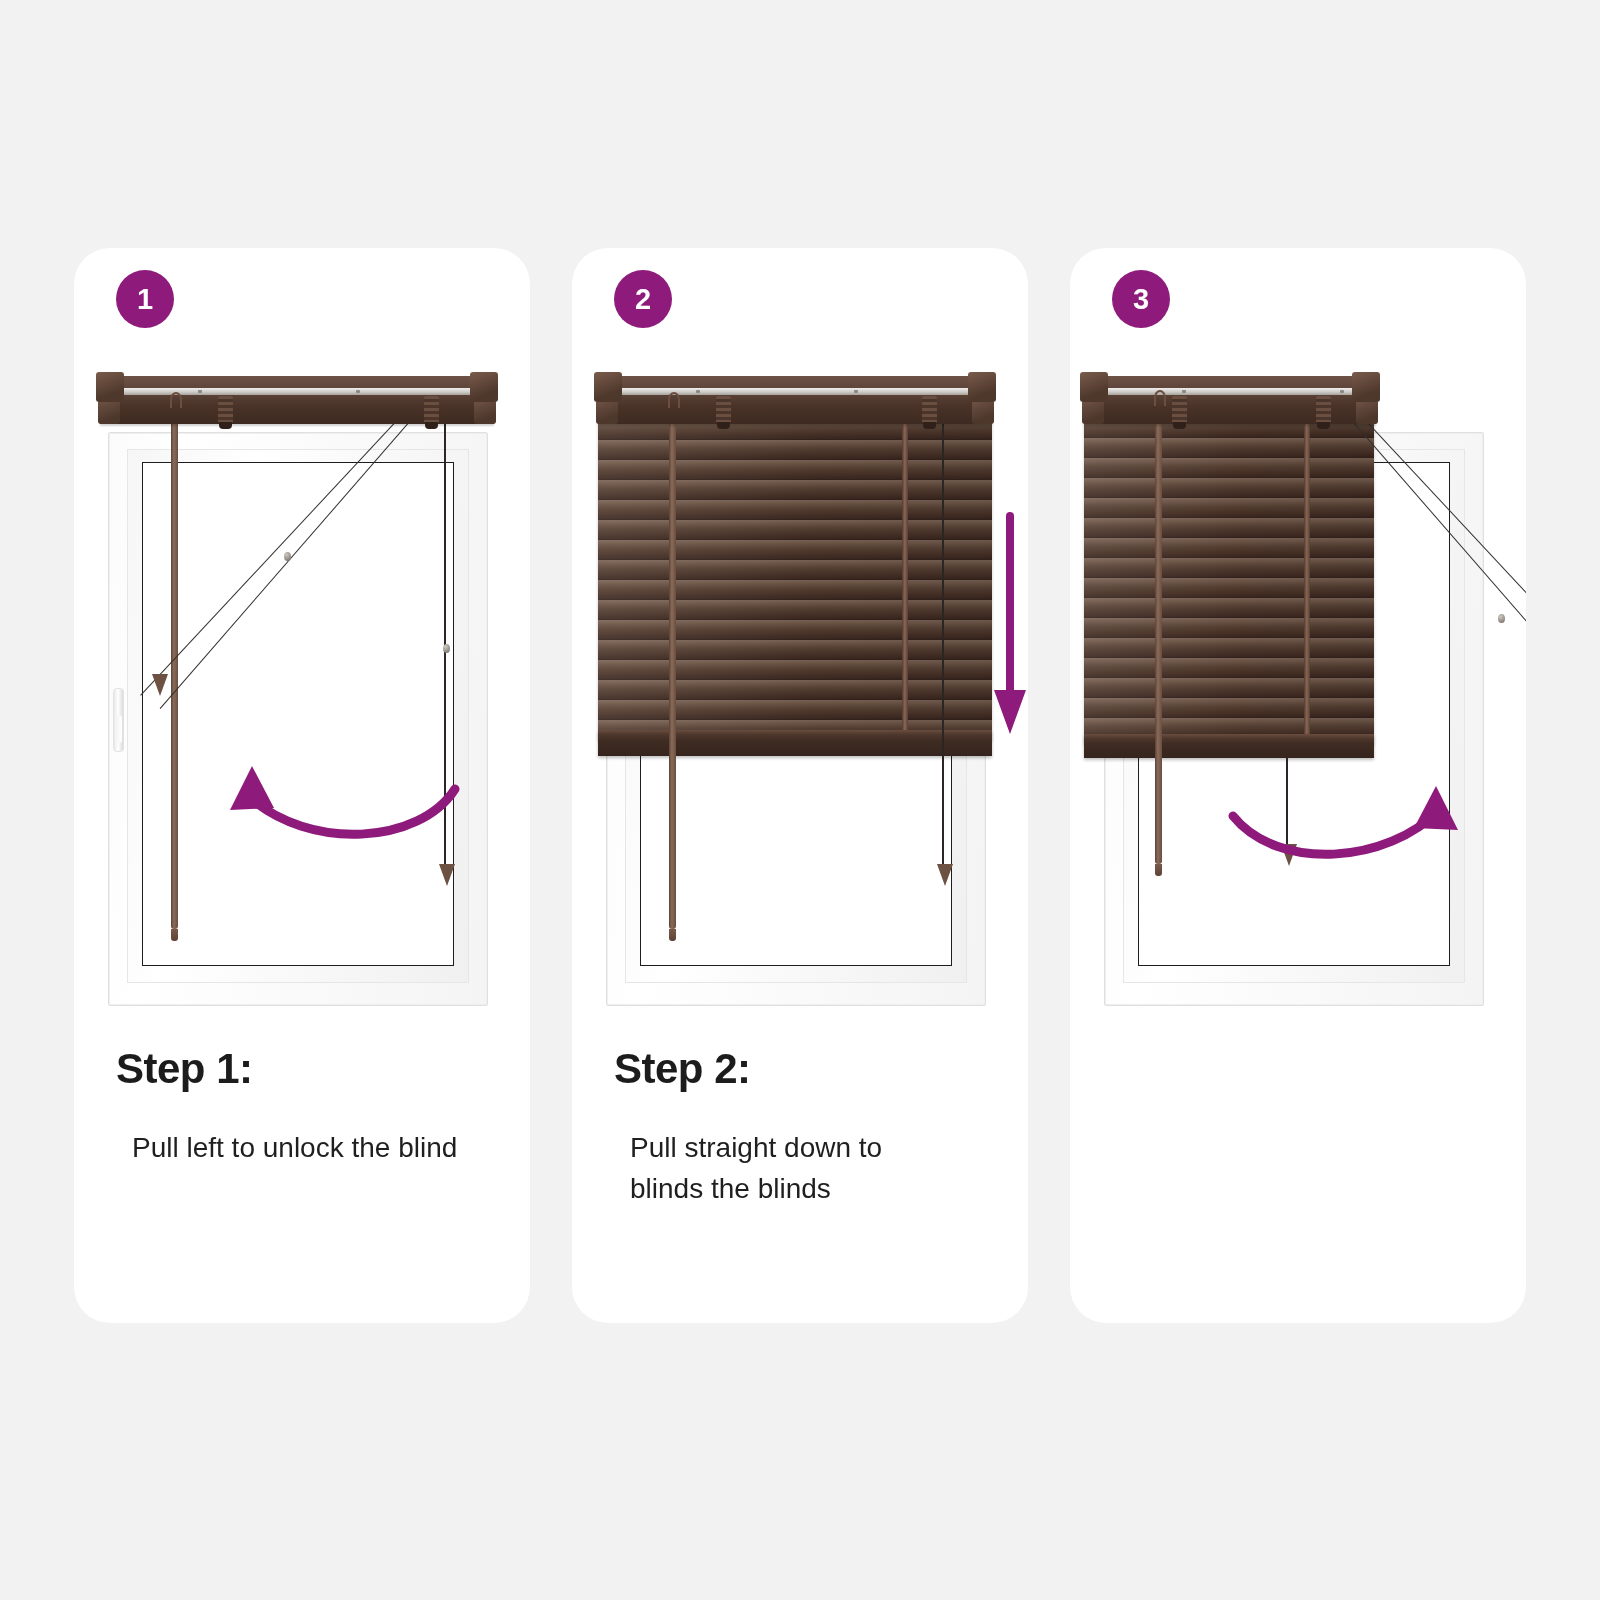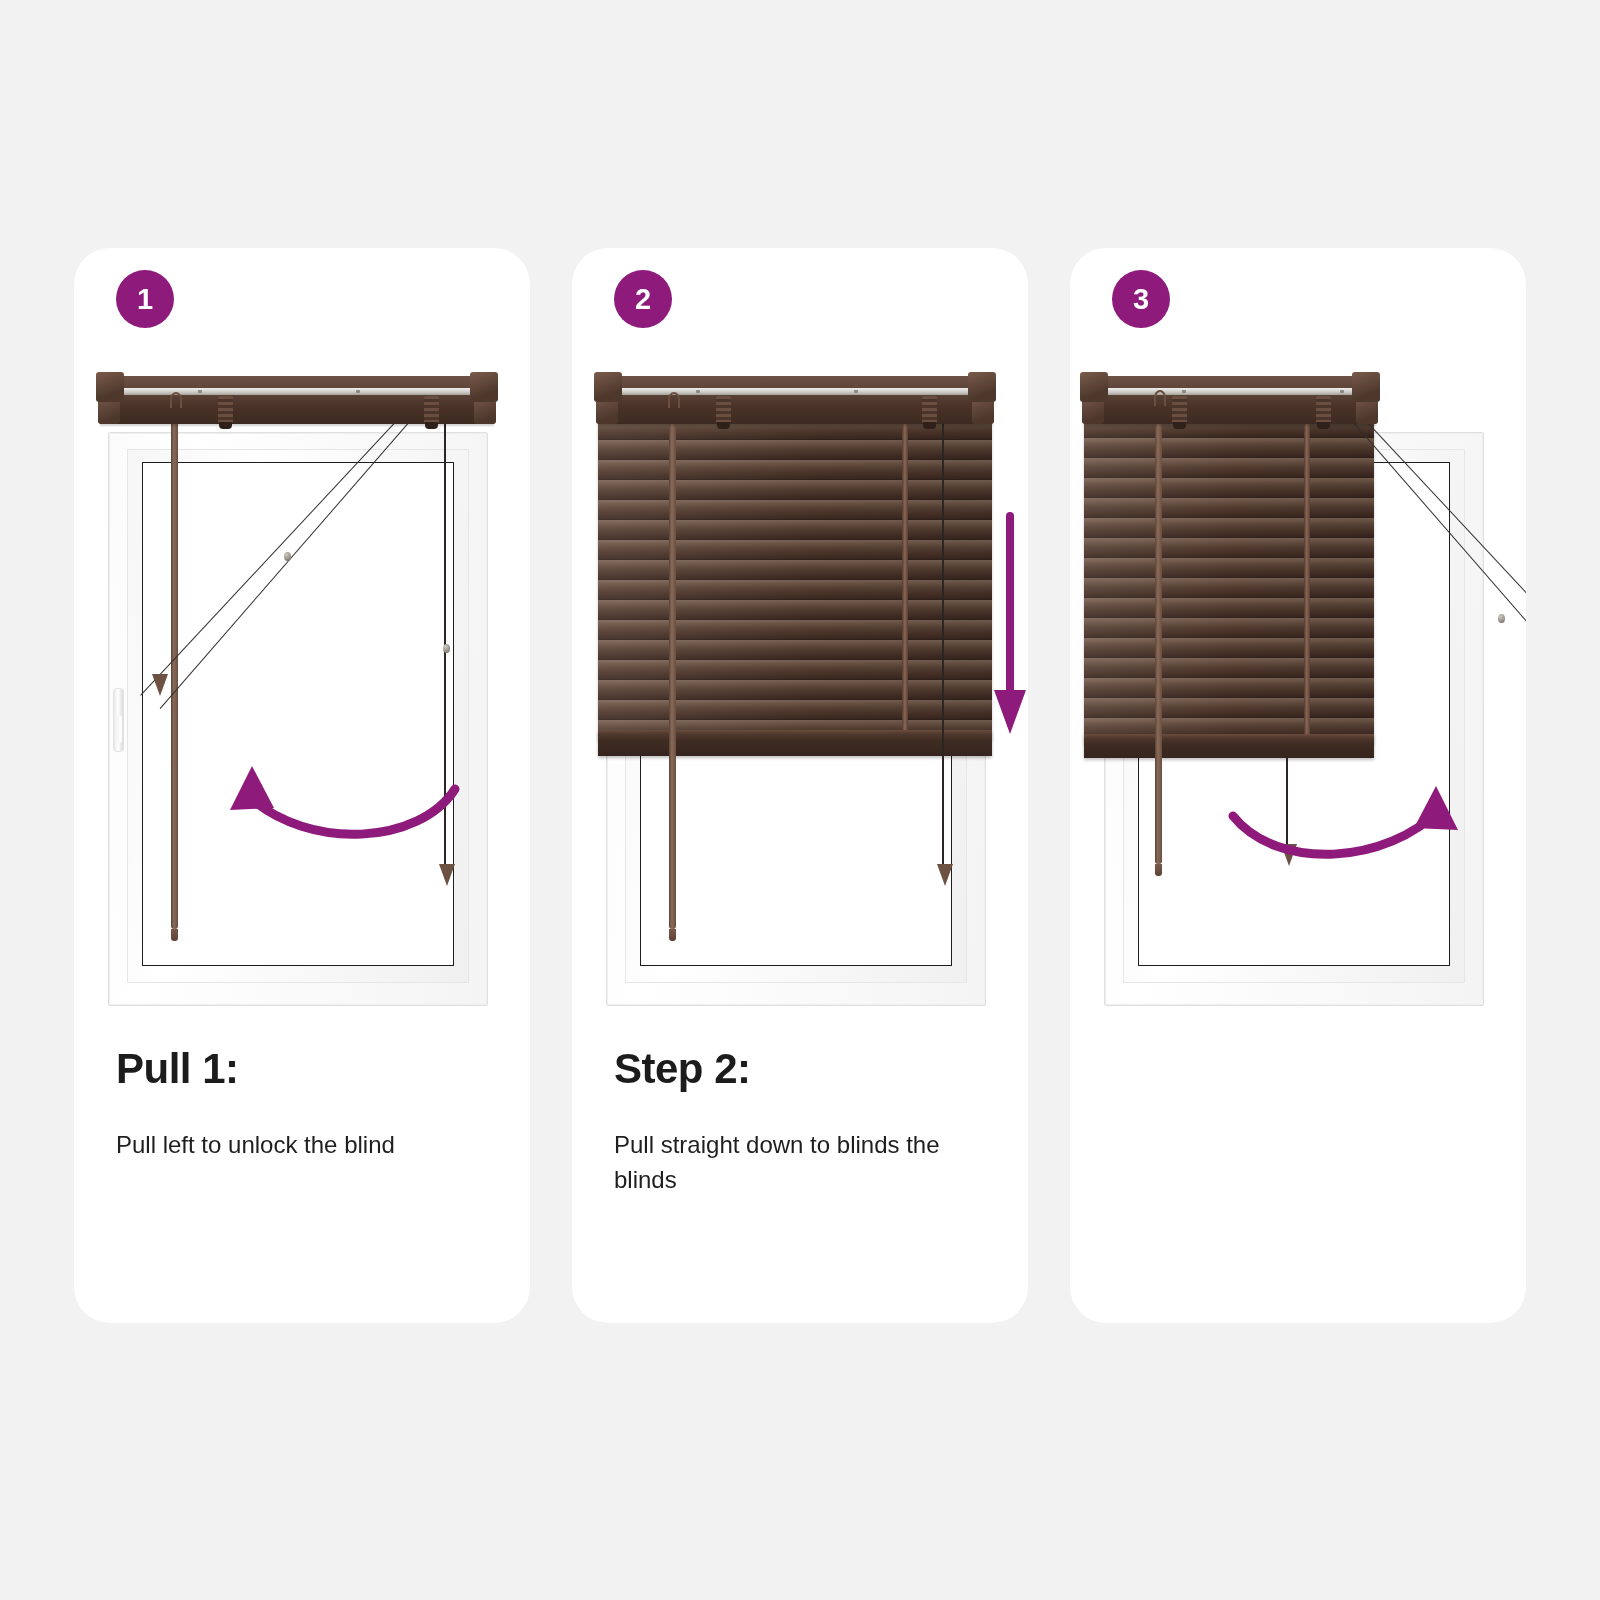--- a/index.html
+++ b/index.html
@@ -207,21 +207,21 @@
 
   
   .caption{
     position:absolute;left:42px;right:36px;top:800px;
   }
   .step-title{
     font-size:42px;font-weight:bold;color:#1c1c1c;
     letter-spacing:-0.5px;margin:0 0 38px 0;line-height:1;
   }
   .step-body{
-    font-size:24px;color:#1f1f1f;line-height:1.45;margin:0;
+    font-size:28px;color:#1f1f1f;line-height:1.45;margin:16px;
     max-width:330px;
   }
 </style>
 </head>
 <body>
 
 <div class="board">
 
   <div class="card">
     <div class="badge" style="background:#8E1A7C;">1</div>
@@ -260,21 +260,21 @@
       <div class="cord-bead" style="left:210px;top:208px;"></div>
       <div class="tassel dn" style="left:78px;top:330px;"></div>
 
       <svg class="arrow-svg" style="left:96px;top:380px;" width="300" height="130" viewBox="0 0 300 130">
         <path d="M285 65 C 250 120, 140 128, 78 72" fill="none" stroke="#8E1A7C" stroke-width="9" stroke-linecap="round"></path>
         <path d="M82 42 L 60 86 L 104 84 Z" fill="#8E1A7C"></path>
       </svg>
     </div>
 
     <div class="caption">
-      <p class="step-title">Pull 1:</p>
+      <p class="step-title">Step 1:</p>
       <p class="step-body">Pull left to unlock the blind</p>
     </div>
   </div>
 
   <div class="card">
     <div class="badge" style="background:#8E1A7C;">2</div>
 
     <div class="stage">
 
       <div class="window win-outer">

